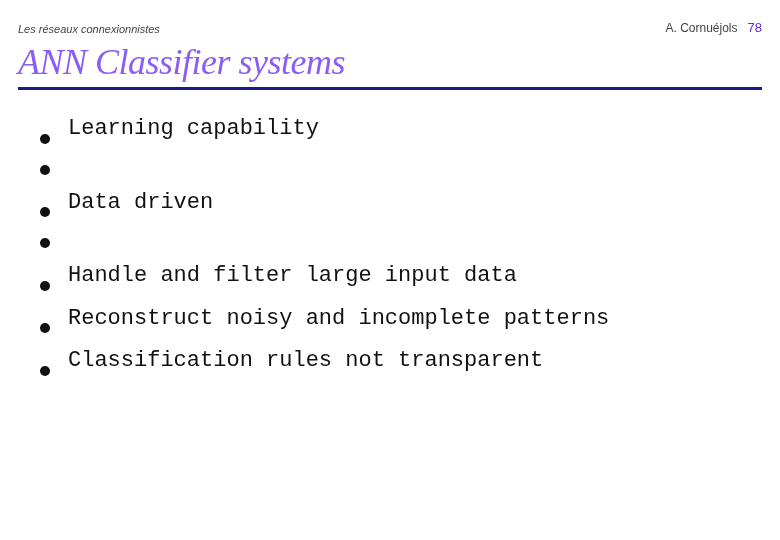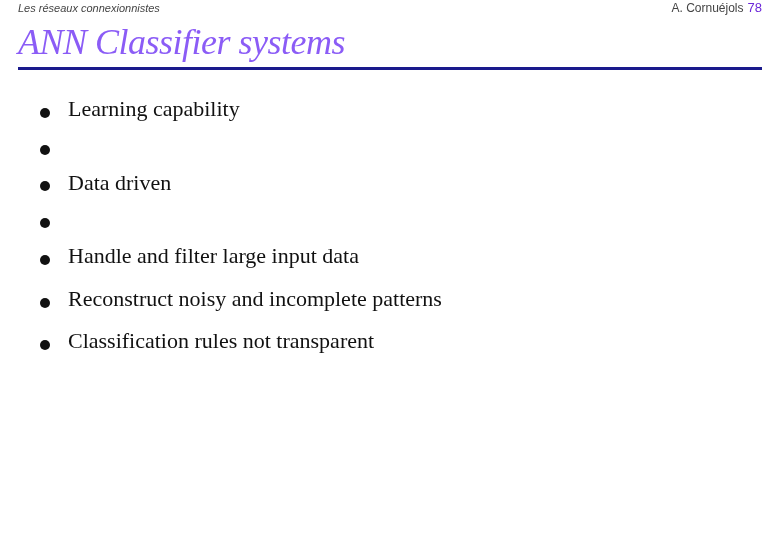--- a/index.html
+++ b/index.html
@@ -13,38 +13,38 @@
       height: 540px;
       background: #ffffff;
       font-family: Georgia, 'Times New Roman', serif;
       overflow: hidden;
       position: relative;
     }
 
     .header-bar {
       display: flex;
       justify-content: space-between;
-      align-items: center;
-      padding: 0 18px 4px 18px;
+      align-items: flex-end;
+      padding: 20px 18px 4px 18px;
     }
 
     .header-left {
       font-size: 11px;
       color: #444;
       font-style: italic;
       font-family: Arial, sans-serif;
     }
 
     .header-right {
       font-size: 12px;
       color: #444;
       font-family: Arial, sans-serif;
       display: flex;
       align-items: center;
-      gap: 4px;
+      gap: 10px;
     }
 
     .page-number {
       font-size: 13px;
       color: #6d28d9;
     }
 
     .title-section {
       padding: 2px 18px 0px 18px;
     }
@@ -68,25 +68,25 @@
       padding: 18px 40px 0 40px;
     }
 
     .bullet-list {
       list-style: none;
       padding: 0;
     }
 
     .bullet-list li {
       display: flex;
-      align-items: center;
+      align-items: flex-end;
       padding: 7px 0;
       font-size: 22px;
       color: #111;
-      font-family: Liberation Serif, serif;
+      font-family: Liberation Mono, monospace;
     }
 
     .bullet-dot {
       display: inline-block;
       width: 10px;
       height: 10px;
       background: #111;
       border-radius: 50%;
       margin-right: 18px;
       margin-top: 7px;

